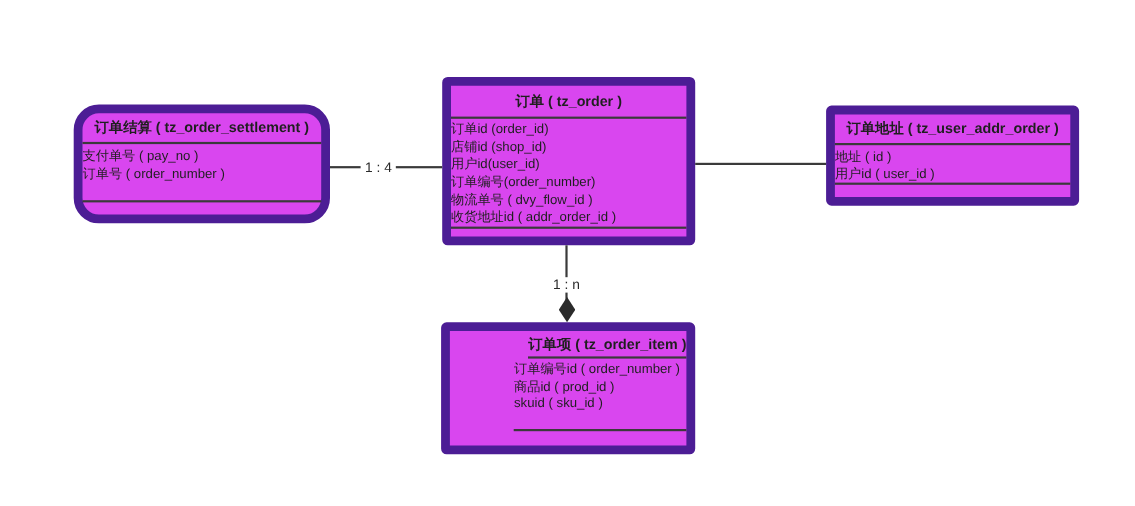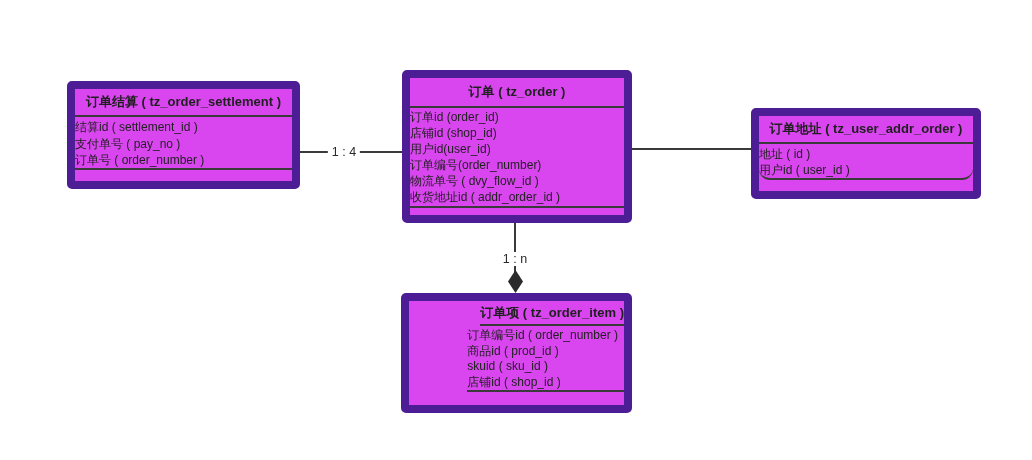--- a/index.html
+++ b/index.html
@@ -38,31 +38,31 @@
     padding: 2px 6px 0 0;
     font-size: 12px;
     line-height: 16px;
     flex: 0 0 auto;
     overflow: hidden;
   }
   .entity-empty { flex: 1 1 auto; }
   .field { white-space: nowrap; }
 
   
-  .e0 { left: 67px;  top: 81px;  width: 233px; height: 108px; }
+  .e0 { left: 67px;  top: 95px;  width: 233px; height: 108px; border-radius: 23px; }
   .e0 .entity-title  { height: 28px; }
   .e0 .entity-fields { height: 53px; line-height: 16.6px; }
 
   .e1 { left: 402px; top: 70px;  width: 230px; height: 153px; }
   .e1 .entity-title  { height: 30px; }
   .e1 .entity-fields { height: 100px; line-height: 15.9px; }
 
-  .e2 { left: 751px; top: 108px; width: 230px; height: 91px; }
+  .e2 { left: 751px; top: 96px; width: 230px; height: 91px; }
   .e2 .entity-title  { height: 28px; }
-  .e2 .entity-fields { height: 36px; border-radius: 11px; }
+  .e2 .entity-fields { height: 36px; }
 
   .e3 { left: 401px; top: 293px; width: 231px; height: 120px; align-items: flex-end; }
   .e3 .entity-title  { height: 25px; }
   .e3 .entity-fields { height: 66px; line-height: 15.5px; }
 
   
   .rel-line { position: absolute; background: #3a3a3a; }
   .line-a { left: 300px; top: 151px; width: 102px; height: 2px; }
   .line-b { left: 632px; top: 148px; width: 119px; height: 2px; }
   .line-c { left: 514px; top: 223px; width: 2px;  height: 50px; }
@@ -88,21 +88,20 @@
   }
 </style>
 </head>
 <body>
 
 <div class="canvas">
 
   <div class="entity e0">
     <div class="entity-title">订单结算 ( tz_order_settlement )</div>
     <div class="entity-fields">
-      <div class="field">结算id ( settlement_id )</div>
       <div class="field">支付单号 ( pay_no )</div>
       <div class="field">订单号 ( order_number )</div>
     </div>
     <div class="entity-empty"></div>
   </div>
 
   <div class="entity e1">
     <div class="entity-title">订单 ( tz_order )</div>
     <div class="entity-fields">
       <div class="field">订单id (order_id)</div>
@@ -123,21 +122,20 @@
     </div>
     <div class="entity-empty"></div>
   </div>
 
   <div class="entity e3">
     <div class="entity-title">订单项 ( tz_order_item )</div>
     <div class="entity-fields">
       <div class="field">订单编号id ( order_number )</div>
       <div class="field">商品id ( prod_id )</div>
       <div class="field">skuid ( sku_id )</div>
-      <div class="field">店铺id ( shop_id )</div>
     </div>
     <div class="entity-empty"></div>
   </div>
 
   <div class="rel-line line-a"></div>
   <div class="rel-label label-a">1 : 4</div>
 
   <div class="rel-line line-b"></div>
 
   <div class="rel-line line-c"></div>

